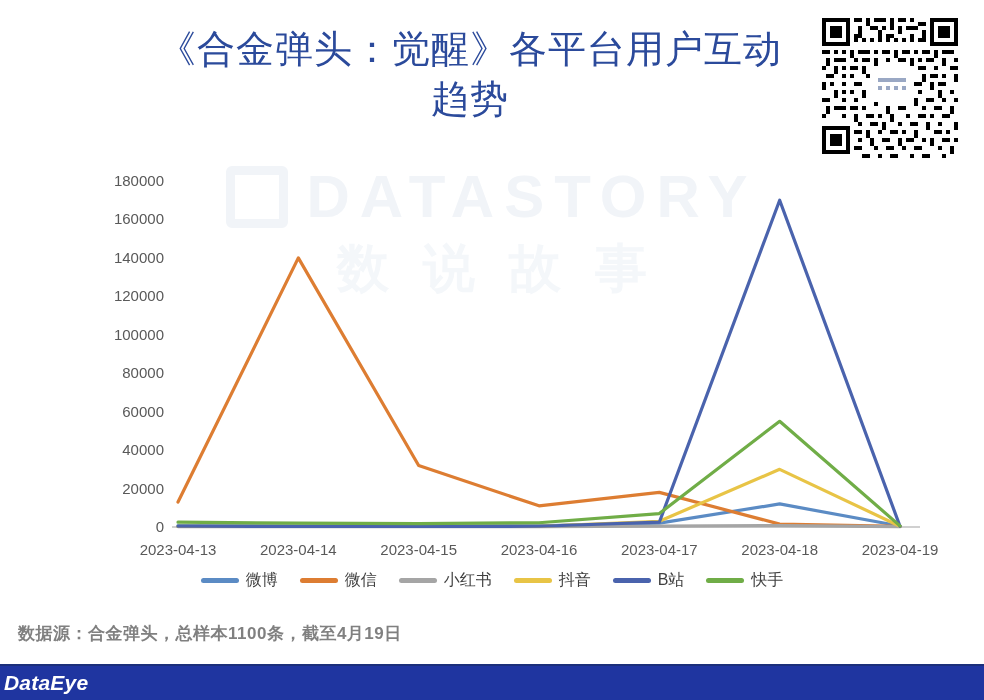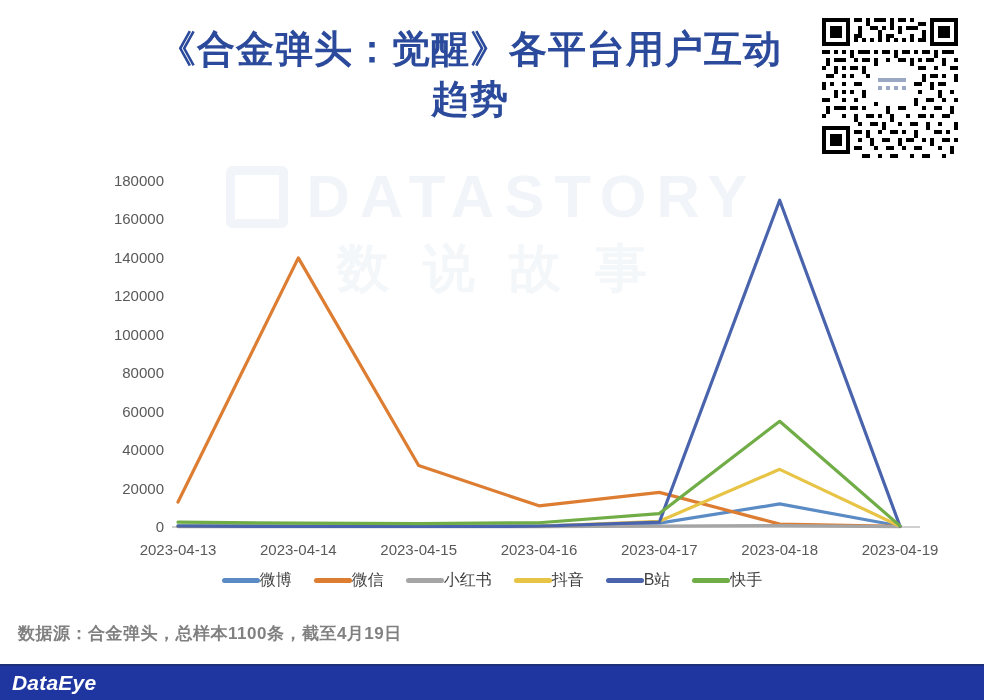--- a/index.html
+++ b/index.html
@@ -28,21 +28,21 @@
   }
   .wm-cn{
     margin-top:14px;font-size:52px;letter-spacing:34px;color:#f4f7fa;
     font-weight:700;line-height:1;text-indent:34px;
   }
 
   
   .title{
     position:absolute;top:24px;left:150px;width:640px;
     text-align:center;color:#2b4a9b;
-    font-size:38px;font-weight:700;line-height:1.32;
+    font-size:38px;font-weight:400;line-height:1.32;
     letter-spacing:1px;z-index:3;
   }
 
   
   .qr-wrap{
     position:absolute;right:18px;top:14px;width:148px;height:148px;z-index:4;
     background:#fff;
   }
   .qr-wrap svg{display:block;}
 
@@ -52,38 +52,38 @@
   }
   .chart svg{display:block;}
   .ytick{font-size:15px;fill:#595959;text-anchor:end;font-family:"Liberation Sans",sans-serif;}
   .xtick{font-size:15px;fill:#595959;text-anchor:middle;font-family:"Liberation Sans",sans-serif;}
 
   
   .legend{
     position:absolute;left:0;top:572px;width:984px;
     display:flex;justify-content:center;align-items:center;gap:22px;z-index:3;
   }
-  .legend-item{display:flex;align-items:center;}
+  .legend-item{display:flex;align-items:center;gap:7px;}
   .legend-swatch{width:38px;height:5px;border-radius:3px;display:block;}
   .legend-label{font-size:16px;color:#404040;line-height:1;}
 
   
   .footer-note{
     position:absolute;left:18px;top:622px;
     font-size:17px;color:#808080;font-weight:700;letter-spacing:.5px;z-index:3;
   }
   .footer-rule{
     position:absolute;left:0;top:664px;width:984px;height:2px;background:#1b2f7a;z-index:3;
   }
   .footer-bar{
     position:absolute;left:0;top:666px;width:984px;height:34px;
     background:#1f35a0;z-index:3;display:flex;align-items:center;
   }
   .brand{
-    margin-left:12px;color:#ffffff;font-size:21px;font-weight:700;
+    margin-left:4px;color:#ffffff;font-size:21px;font-weight:700;
     letter-spacing:.2px;font-style:italic;
   }
 </style>
 </head>
 <body>
 
 <div class="page">
 
   <div class="watermark">
     <div class="wm-row">

